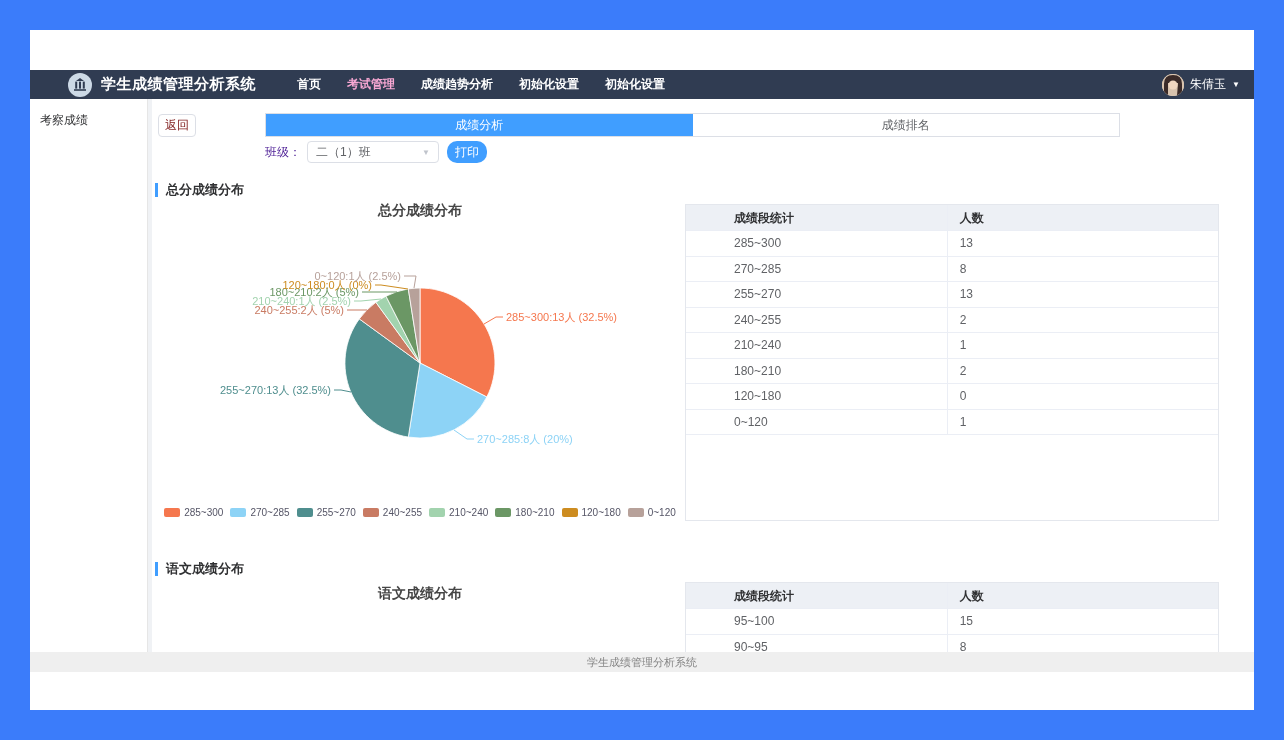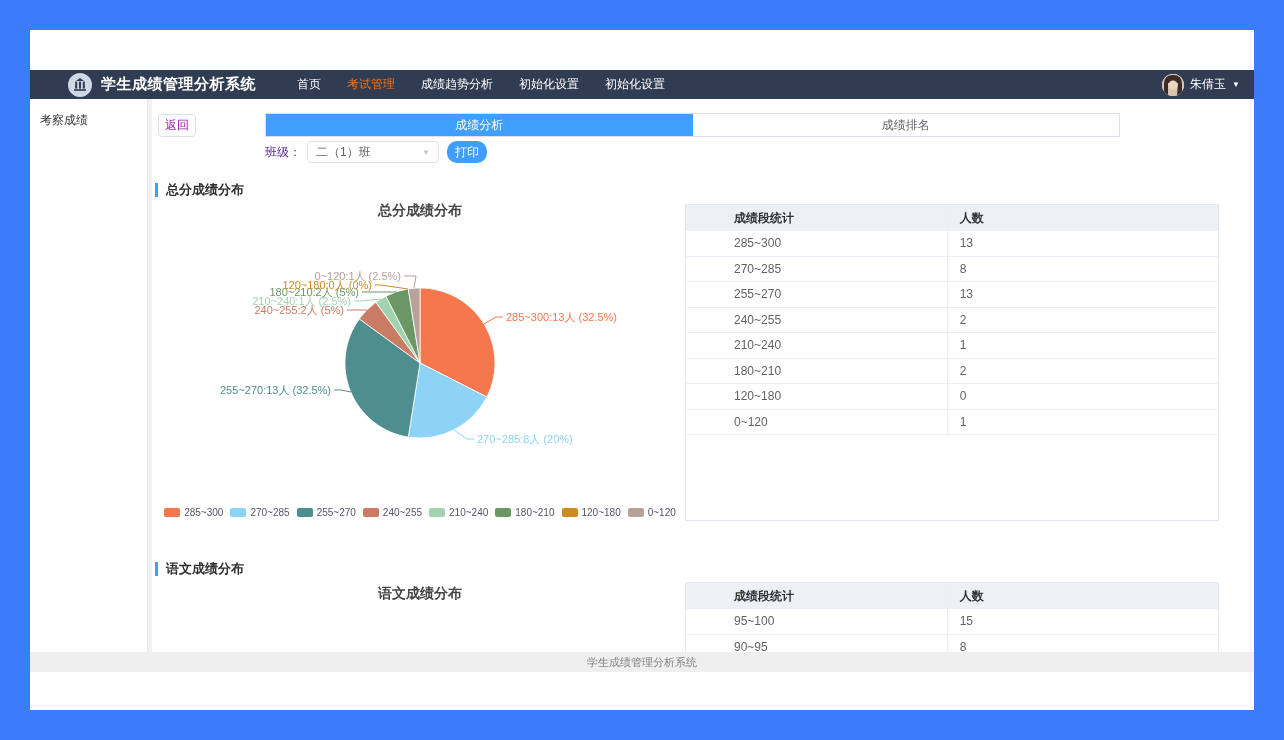--- a/index.html
+++ b/index.html
@@ -7,39 +7,39 @@
   body { font-family:"Liberation Sans","DejaVu Sans",sans-serif; background:#3b7cfa; position:relative; overflow:hidden; }
   .page { position:absolute; left:30px; top:30px; width:1224px; height:680px; background:#fff; display:flex; flex-direction:column; overflow:hidden; }
   .topstrip { height:40px; background:#fff; }
   .bottomstrip { height:38px; background:#fff; }
 
   
   .appbar { height:29px; background:#303c52; display:flex; align-items:center; padding:0 14px 0 38px; flex:0 0 29px; }
   .logo { width:24px; height:24px; border-radius:50%; background:#ccd9e6; display:flex; align-items:center; justify-content:center; flex:0 0 24px; }
   .app-title { color:#fff; font-size:15px; font-weight:700; margin-left:9px; letter-spacing:.5px; white-space:nowrap; }
   .topnav { display:flex; align-items:center; margin-left:41px; gap:26px; }
-  .topnav .nav-item { color:#fff; font-size:12px; font-weight:400; cursor:pointer; white-space:nowrap; }
-  .topnav .nav-item.active { color:#f97316; }
+  .topnav .nav-item { color:#fff; font-size:12px; font-weight:700; cursor:pointer; white-space:nowrap; }
+  .topnav .nav-item.active { color:#f9a8d4; }
   .spacer { flex:1; }
   .user { display:flex; align-items:center; gap:6px; cursor:pointer; }
   .avatar { width:22px; height:22px; border-radius:50%; overflow:hidden; background:#e8d7c3; display:block; }
   .username { color:#fff; font-size:12px; }
   .user-caret { color:#fff; font-size:8px; }
 
   
   .bodyrow { display:flex; height:553px; flex:0 0 553px; }
   .sidebar { width:118px; background:#fff; border-right:1px solid #e6e6e6; padding-top:4px; flex:0 0 118px; }
   .side-item { height:34px; line-height:34px; padding-left:10px; font-size:12px; color:#303133; position:relative; cursor:pointer; }
   .side-item.active { background:#e8f4fe; color:#409eff; }
   .collapse { position:absolute; right:11px; top:0; font-size:14px; color:#5a6d85; font-weight:700; }
   .sidegap { width:4px; background:#f0f2f5; flex:0 0 4px; }
   .content { flex:1; position:relative; background:#fff; overflow:hidden; }
 
   
-  .back-btn { position:absolute; left:6px; top:15px; width:38px; height:23px; background:#fff; border:1px solid #dcdfe6; border-radius:4px; font-size:12px; color:#a21caf; cursor:pointer; font-family:inherit; }
+  .back-btn { position:absolute; left:6px; top:15px; width:38px; height:23px; background:#fff; border:1px solid #dcdfe6; border-radius:4px; font-size:12px; color:#7f1d1d; cursor:pointer; font-family:inherit; }
   .tabbar { position:absolute; left:113px; top:14px; width:855px; height:24px; display:flex; border:1px solid #dcdfe6; background:#fff; }
   .tab { flex:1; text-align:center; line-height:22px; font-size:12px; color:#606266; cursor:pointer; }
   .tab.active { background:#409eff; color:#fff; }
   .classrow { position:absolute; left:113px; top:42px; height:22px; display:flex; align-items:center; }
   .class-label { font-size:12px; color:#4c1d95; margin-right:6px; }
   .select { width:132px; height:22px; border:1px solid #dcdfe6; border-radius:4px; background:#fff; display:flex; align-items:center; padding:0 8px; font-size:12px; color:#606266; cursor:pointer; }
   .select .sel-text { flex:1; }
   .sel-caret { font-size:8px; color:#c0c4cc; }
   .print-btn { margin-left:8px; width:40px; height:22px; background:#409eff; border:none; border-radius:10px; color:#fff; font-size:12px; cursor:pointer; font-family:inherit; }
 

